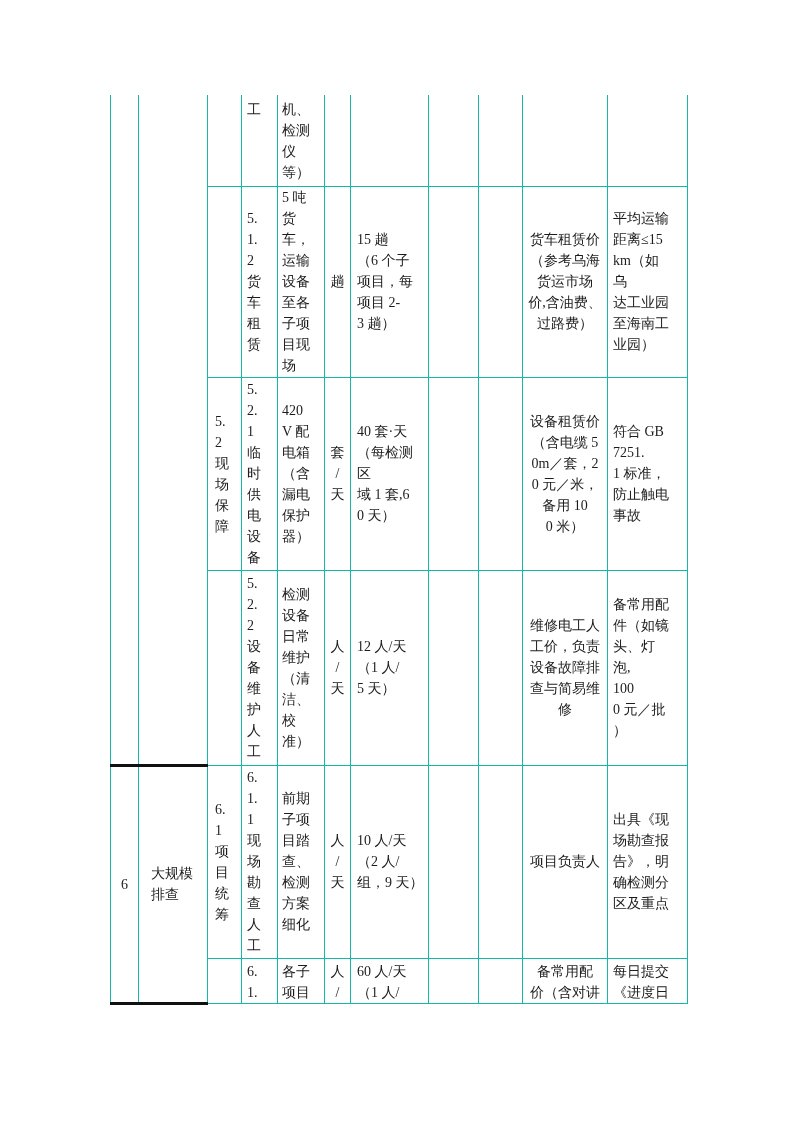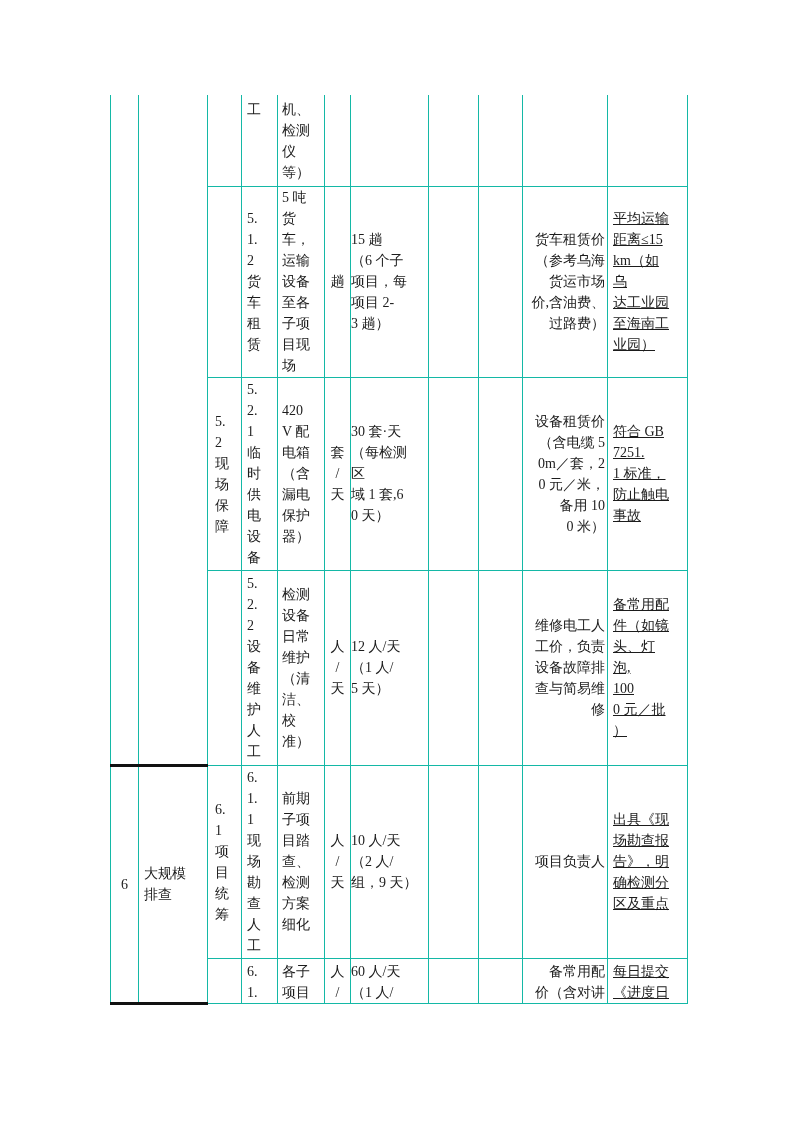--- a/index.html
+++ b/index.html
@@ -22,28 +22,28 @@
     word-break:break-all;
     overflow:hidden;
   }
   tr.first td{border-top:none;}
   tr.vtop td{vertical-align:top;}
   tr.first td{padding-top:4px;}
   tr.cut td{vertical-align:top;padding-top:2px;}
   td.hb{border-bottom:3px solid #111111;}
   
   td.col-no{text-align:center;}
-  td.col-cat{padding-left:5px;padding-right:2px;}
+  td.col-cat{padding-left:12px;padding-right:2px;}
   td.col-sub{padding-left:7px;padding-right:2px;}
   td.col-item{padding-left:5px;padding-right:2px;}
   td.col-desc{padding-left:4px;padding-right:2px;}
   td.col-unit{text-align:center;}
-  td.col-qty{padding-left:0;padding-right:2px;}
-  td.col-basis{text-align:right;padding-left:2px;padding-right:2px;}
-  td.col-remark{padding-left:5px;padding-right:18px;text-decoration:underline;}
+  td.col-qty{padding-left:6px;padding-right:2px;}
+  td.col-basis{text-align:center;padding-left:2px;padding-right:2px;}
+  td.col-remark{padding-left:5px;padding-right:18px;}
   
   tr.rh1{height:91px;}
   tr.rh2{height:191px;}
   tr.rh3{height:193px;}
   tr.rh4{height:195px;}
   tr.rh5{height:193px;}
   tr.rh6{height:43px;}
 </style>
 </head>
 <body>
@@ -140,21 +140,21 @@
       <td class="col-desc">420
 V 配
 电箱
 （含
 漏电
 保护
 器）</td>
       <td class="col-unit">套
 /
 天</td>
-      <td class="col-qty">30 套·天
+      <td class="col-qty">40 套·天
 （每检测
 区
 域 1 套,6
 0 天）</td>
       <td class="col-empty"></td>
       <td class="col-empty"></td>
       <td class="col-basis">设备租赁价
 （含电缆 5
 0m／套，2
 0 元／米，

